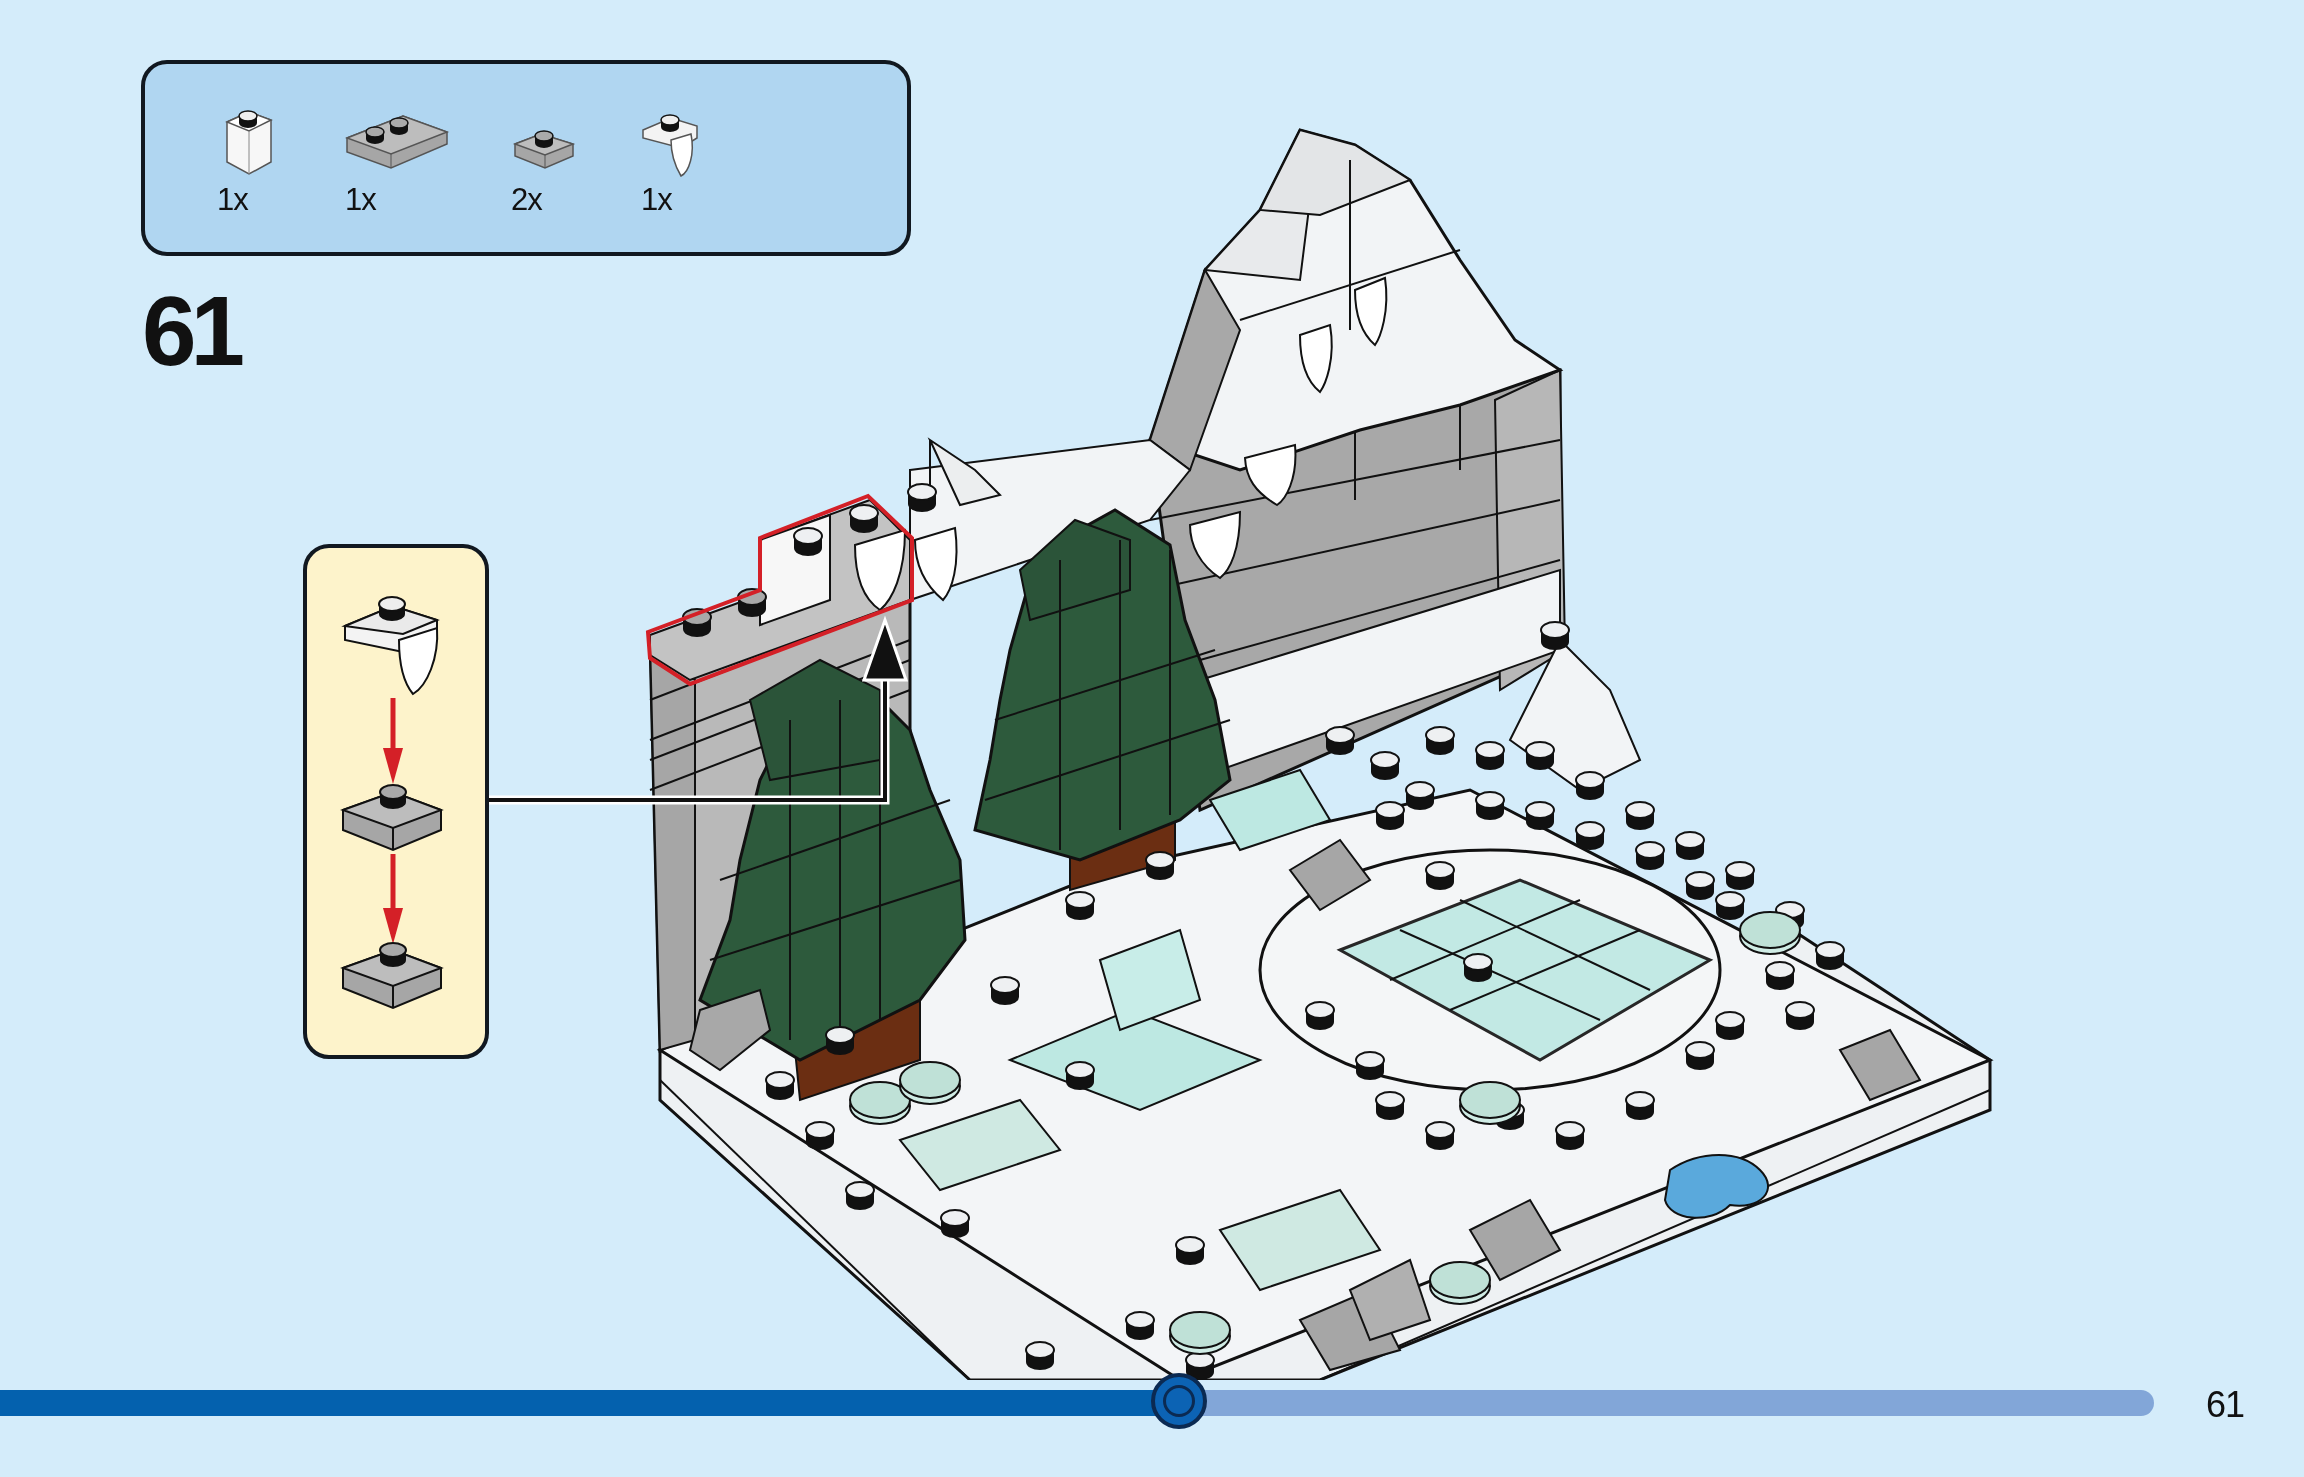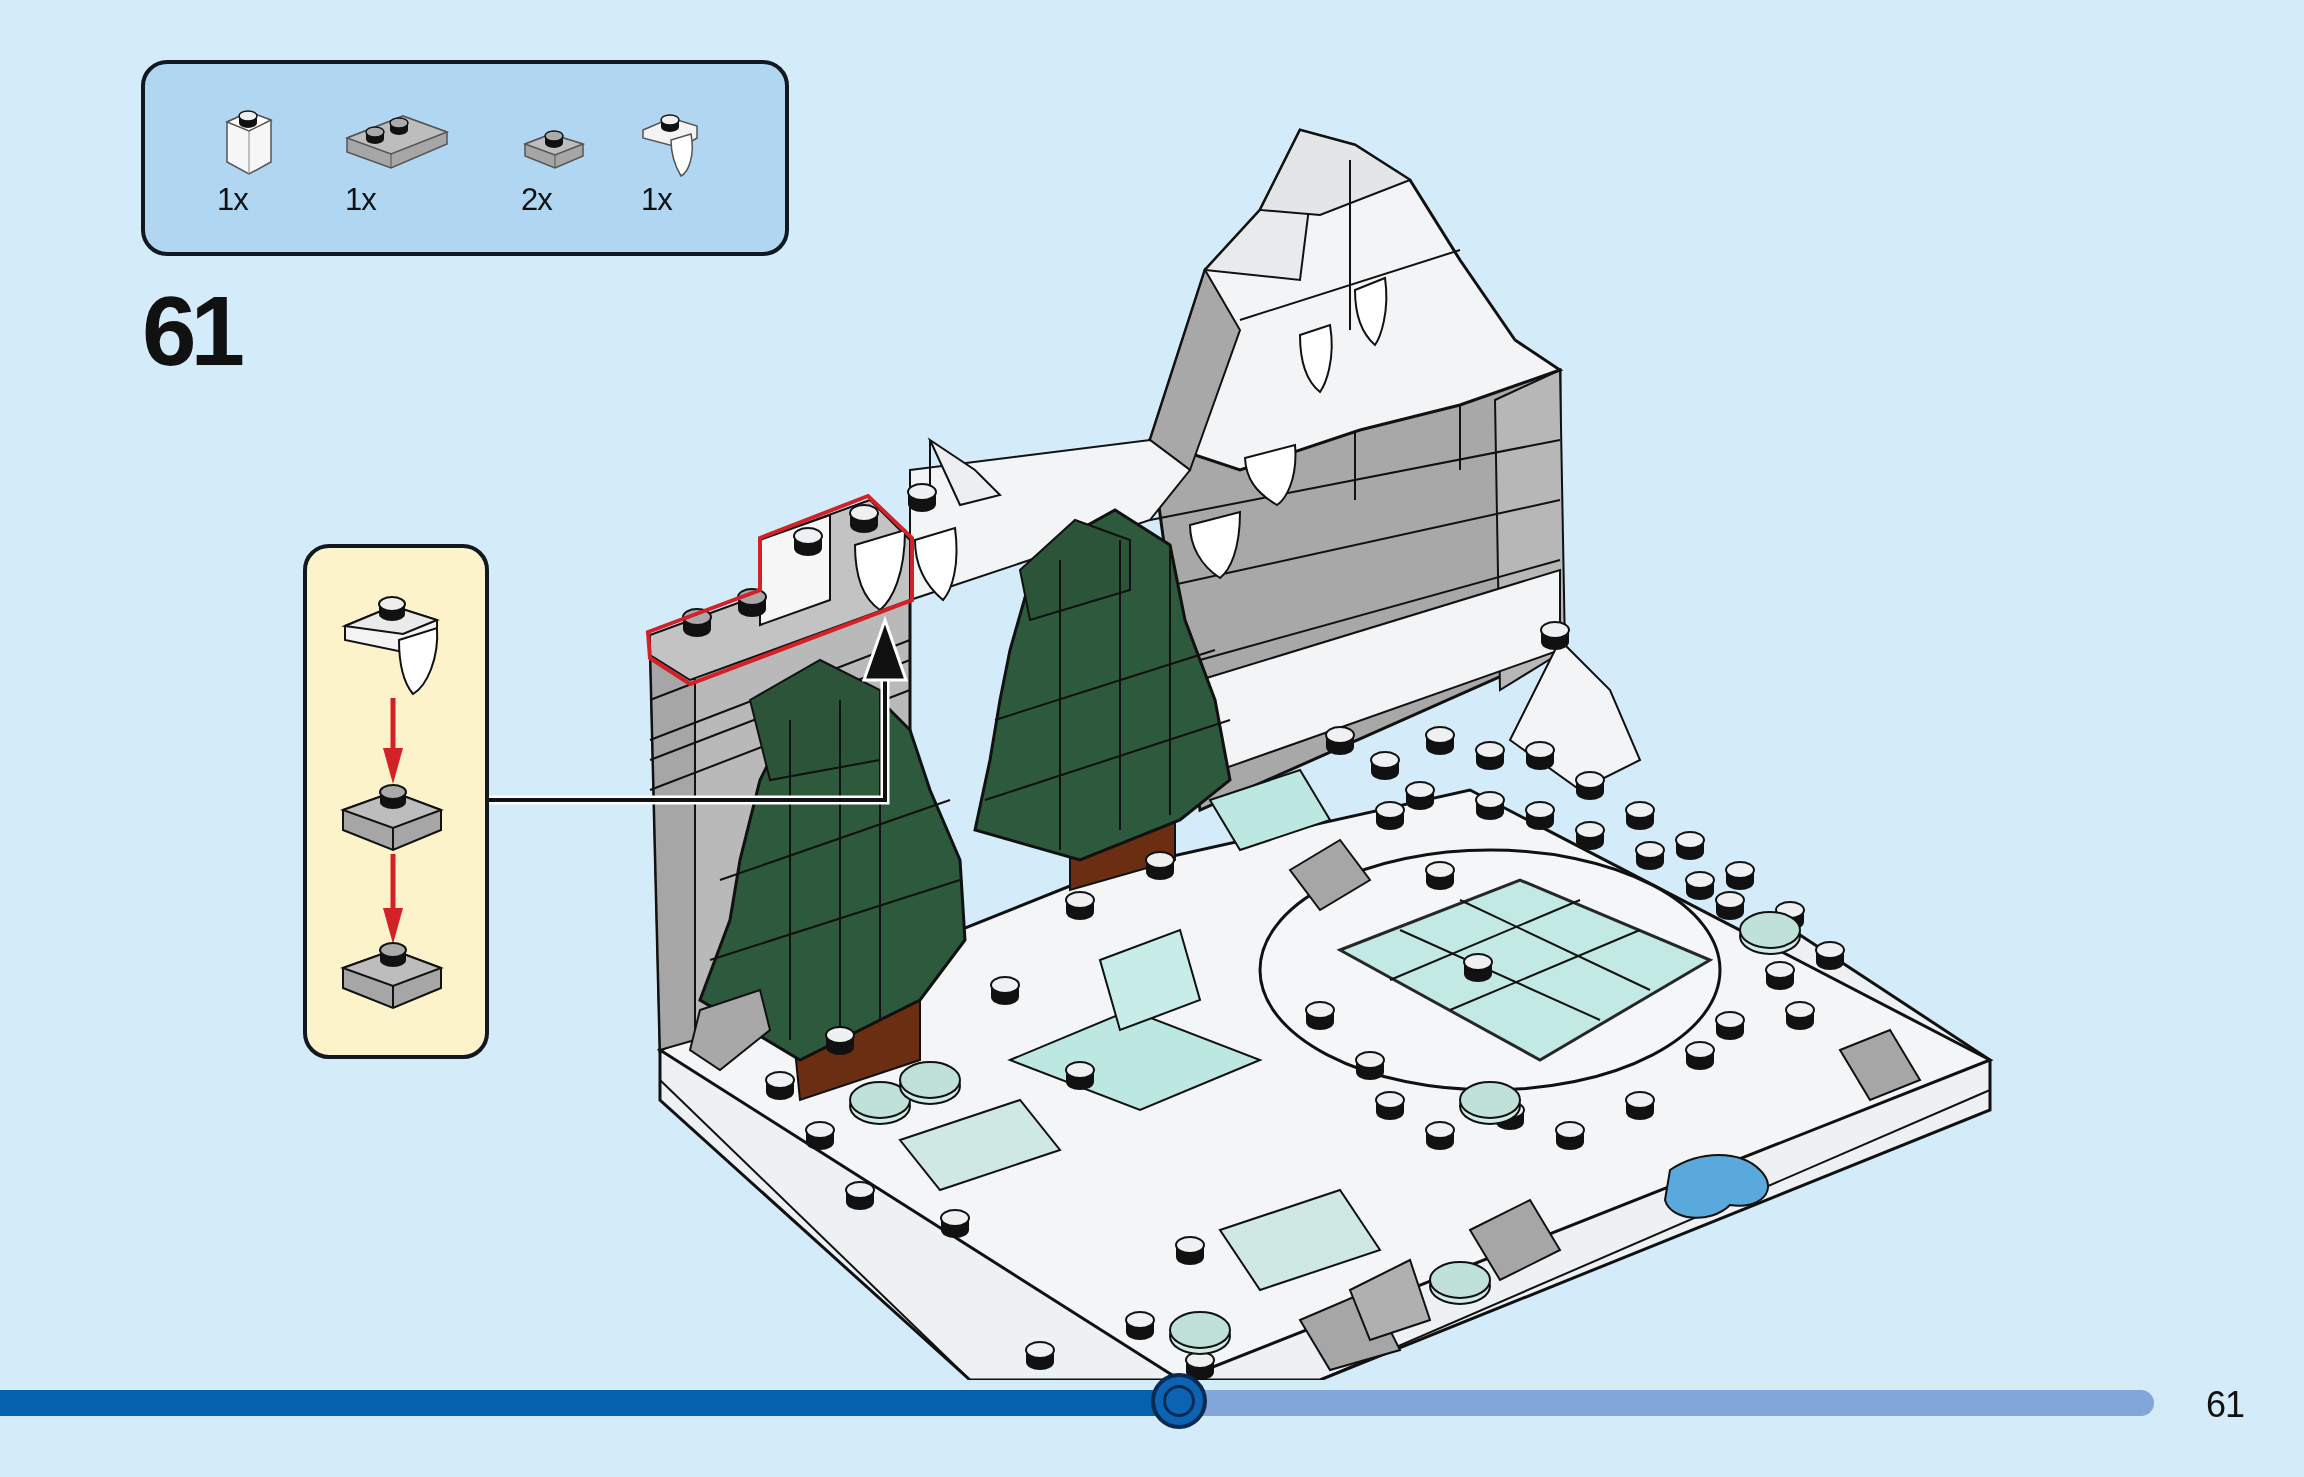--- a/index.html
+++ b/index.html
@@ -2,21 +2,21 @@
 <html><head>
 <meta charset="utf-8">
 <style>
   html, body { margin:0; padding:0; }
   body {
     width:2304px; height:1477px; overflow:hidden; position:relative;
     background:#d4ecfa;
     font-family:"Liberation Sans", "DejaVu Sans", sans-serif;
   }
   .parts-box {
-    position:absolute; left:141px; top:60px; width:648px; height:196px;
+    position:absolute; left:141px; top:60px; width:770px; height:196px;
     box-sizing:border-box; background:#b0d6f1; border:4px solid #111820;
     border-radius:26px;
   }
   .part { position:absolute; top:40px; width:110px; height:130px; }
   .part svg { position:absolute; left:0; top:0; }
   .part .qty { position:absolute; left:0; top:78px; font-size:31px; color:#111; letter-spacing:-1px; }
   .step-number {
     position:absolute; left:142px; top:282px; font-size:98px; font-weight:bold;
     color:#111; letter-spacing:-6px; line-height:1;
   }
@@ -69,21 +69,21 @@
       <rect x="21" y="28" width="18" height="7" fill="#111"></rect>
       <ellipse cx="30" cy="35" rx="9" ry="5" fill="#111"></ellipse>
       <ellipse cx="30" cy="28" rx="9" ry="5" fill="#aaa" stroke="#111" stroke-width="1.5"></ellipse>
       <rect x="45" y="19" width="18" height="7" fill="#111"></rect>
       <ellipse cx="54" cy="26" rx="9" ry="5" fill="#111"></ellipse>
       <ellipse cx="54" cy="19" rx="9" ry="5" fill="#aaa" stroke="#111" stroke-width="1.5"></ellipse>
     </svg>
     <span class="qty">1x</span>
   </div>
 
-  <div class="part" style="left:376px;">
+  <div class="part" style="left:366px;">
     <svg width="80" height="76" viewBox="0 0 80 76">
       <polygon points="4,40 30,30 62,40 62,52 34,64 4,52" fill="#a6a6a6" stroke="#555" stroke-width="1.5"></polygon>
       <polygon points="4,40 30,30 62,40 34,51" fill="#bdbdbd" stroke="#555" stroke-width="1.5"></polygon>
       <line x1="34" y1="51" x2="34" y2="64" stroke="#555" stroke-width="1"></line>
       <rect x="24" y="32" width="18" height="7" fill="#111"></rect>
       <ellipse cx="33" cy="39" rx="9" ry="5" fill="#111"></ellipse>
       <ellipse cx="33" cy="32" rx="9" ry="5" fill="#aaa" stroke="#111" stroke-width="1.5"></ellipse>
     </svg>
     <span class="qty">2x</span>
   </div>

